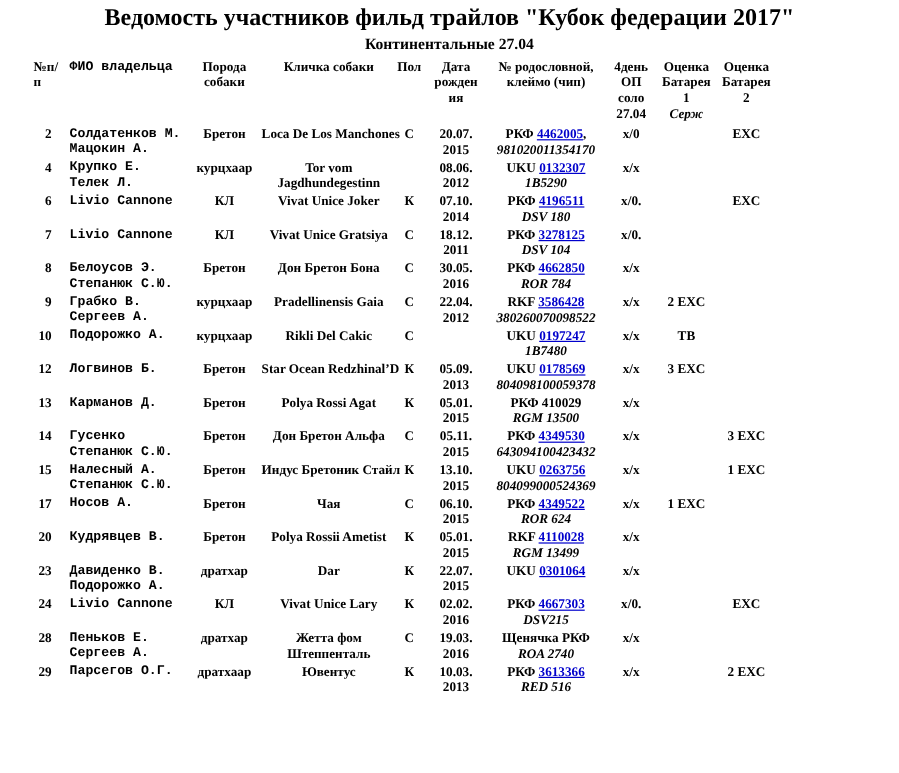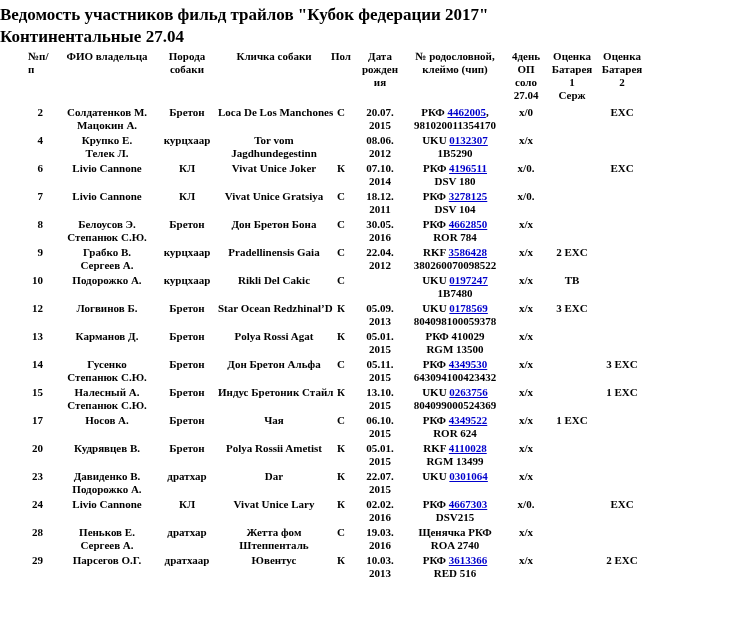--- a/index.html
+++ b/index.html
@@ -9,29 +9,30 @@
   }
   body {
     width: 749px;
     height: 644px;
     overflow: hidden;
     font-family: "Liberation Serif", "DejaVu Serif", serif;
     font-weight: bold;
     color: #000000;
   }
   .doc-title {
-    font-size: 17px;
+    font-size: 20px;
     line-height: 22px;
+    text-align: center;
     margin: 4px 0 0 0;
     font-weight: bold;
   }
   .doc-subtitle {
-    font-size: 17px;
+    font-size: 13px;
     line-height: 22px;
-    text-align: left;
+    text-align: center;
     margin: 0;
     font-weight: bold;
   }
   table.registry {
     border-collapse: collapse;
     table-layout: fixed;
     margin: 2px 0 0 20px;
     width: 630px;
   }
   th, td {
@@ -40,22 +41,22 @@
     vertical-align: top;
     text-align: center;
     white-space: pre;
     padding: 0 0 2px 0;
     font-weight: bold;
     overflow: visible;
   }
   thead th { padding-bottom: 4px; }
   .c-num   { text-align: right; padding-right: 3px; }
   th.c-num { text-align: left;  padding-left: 8px; }
-  .c-owner { text-align: center; padding-left: 12px; }
-  .blk { display: block; }
+  .c-owner { text-align: left; padding-left: 12px; font-family: Liberation Mono, monospace; }
+  .blk { display: block; font-style: italic; }
   .ped-link {
     color: #0000cc;
     font-weight: bold;
     cursor: pointer;
   }
 </style>
 </head>
 <body>
 
 <h1 class="doc-title">Ведомость участников фильд трайлов "Кубок федерации 2017"</h1>

